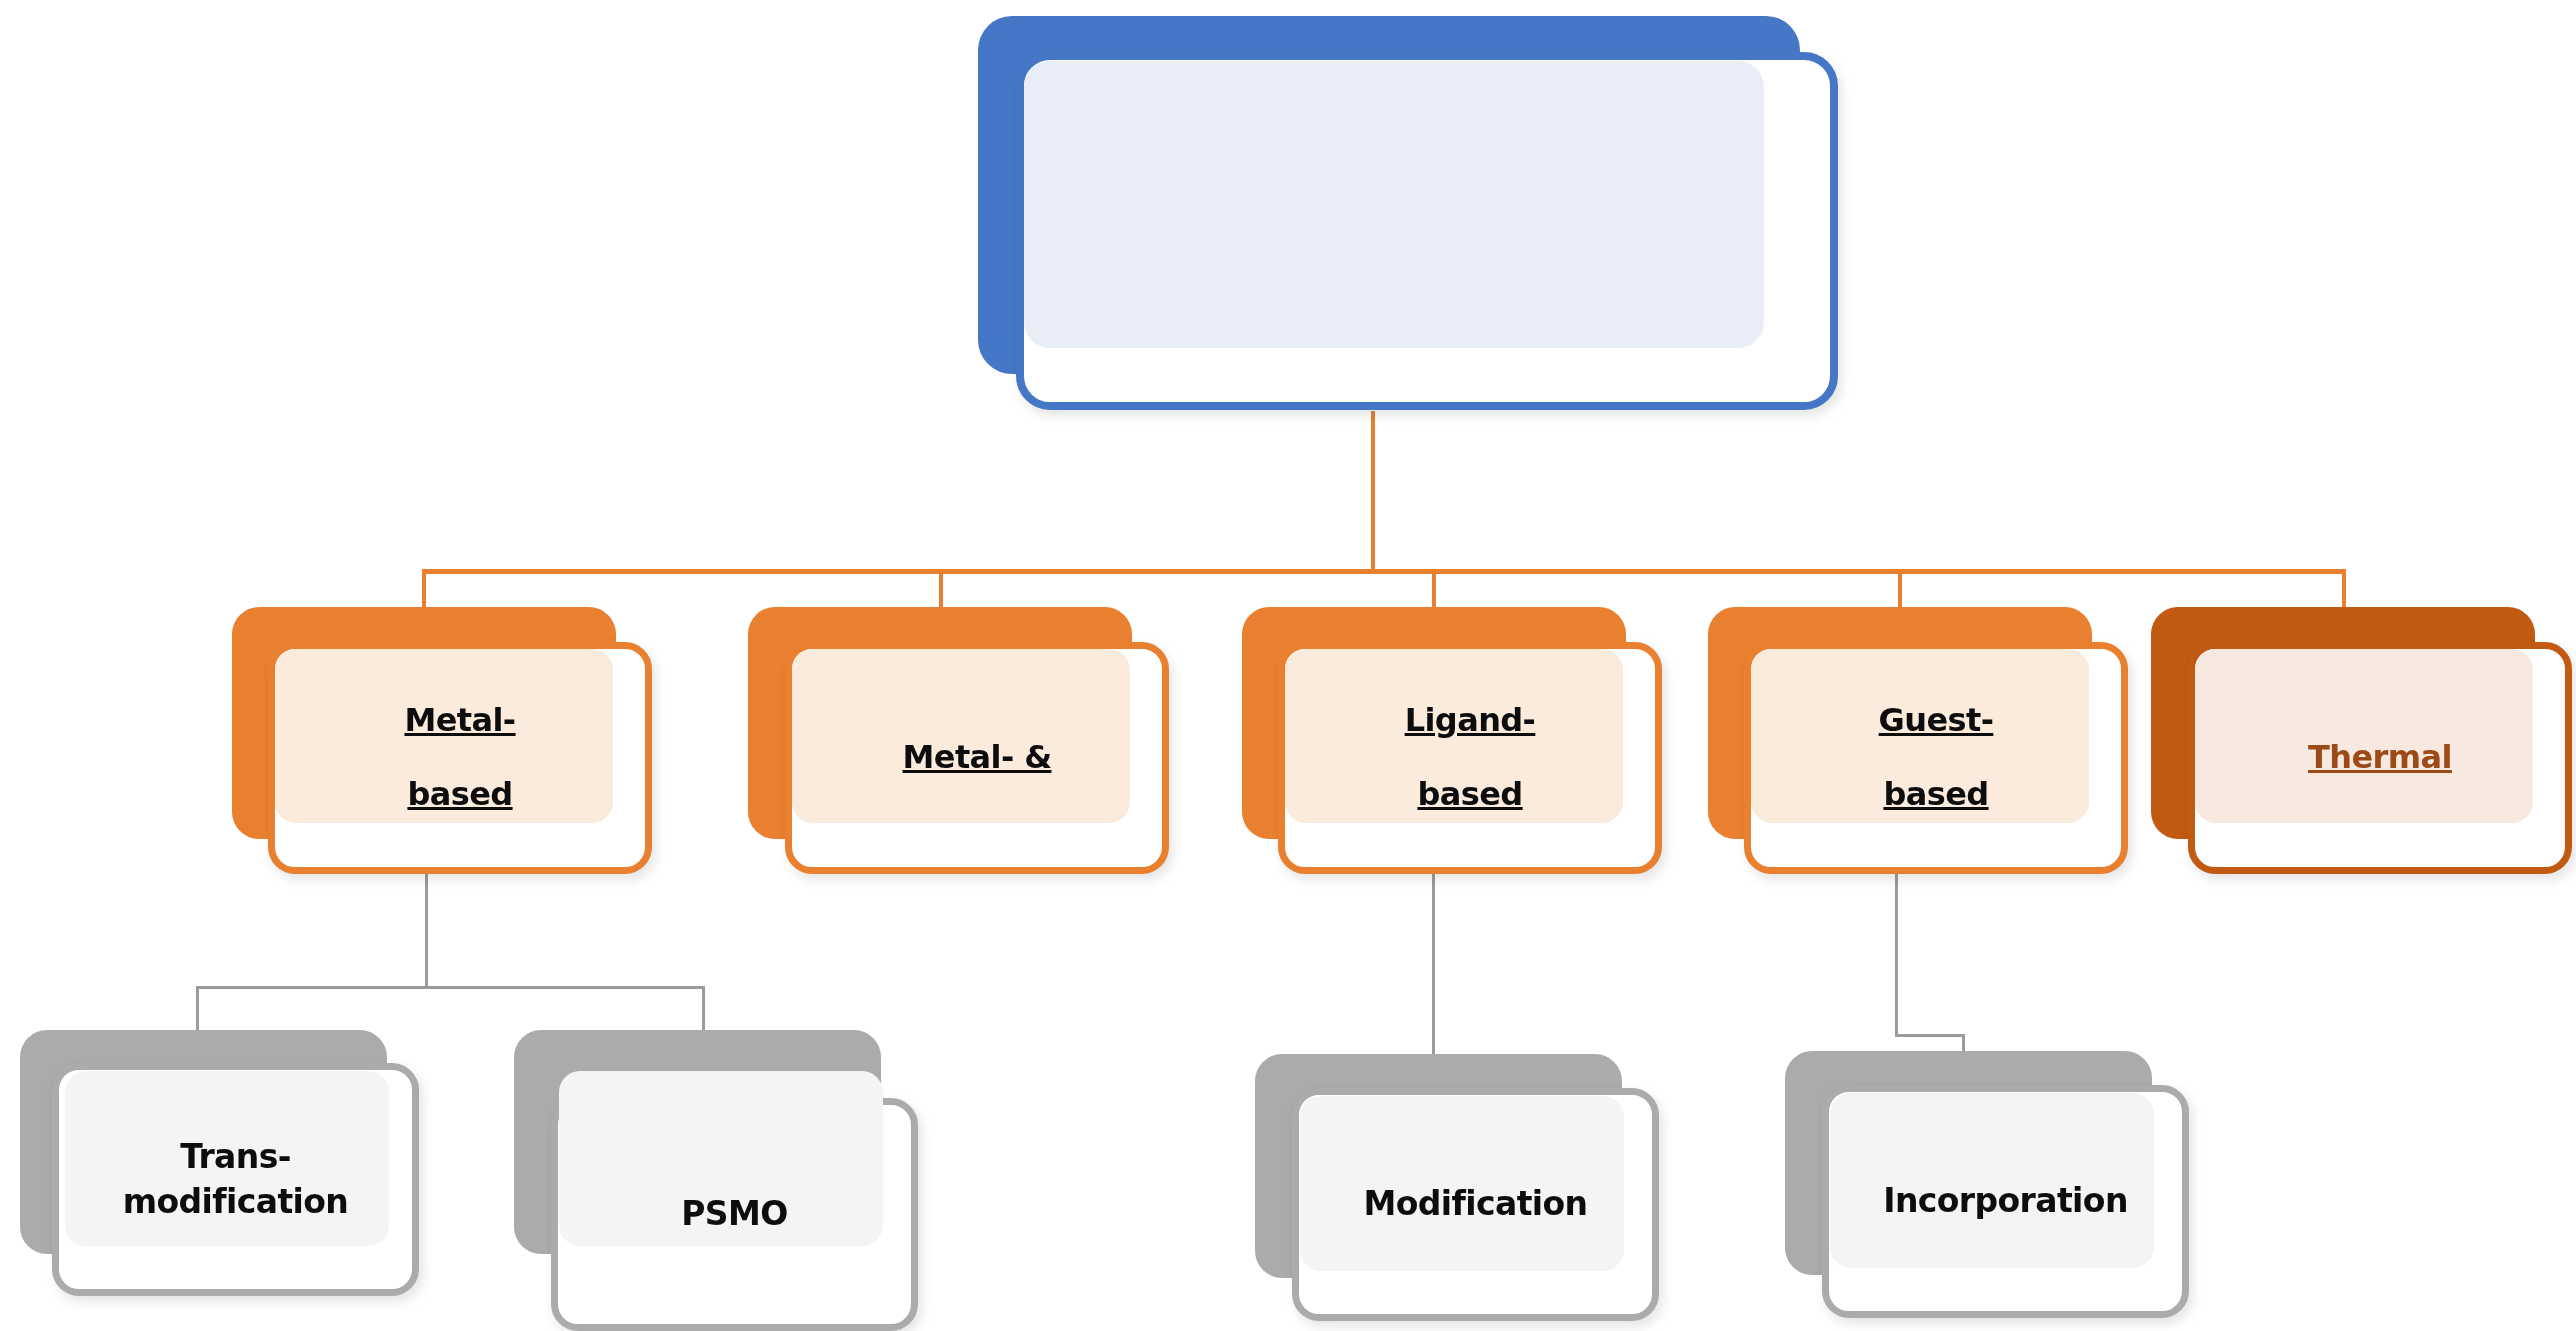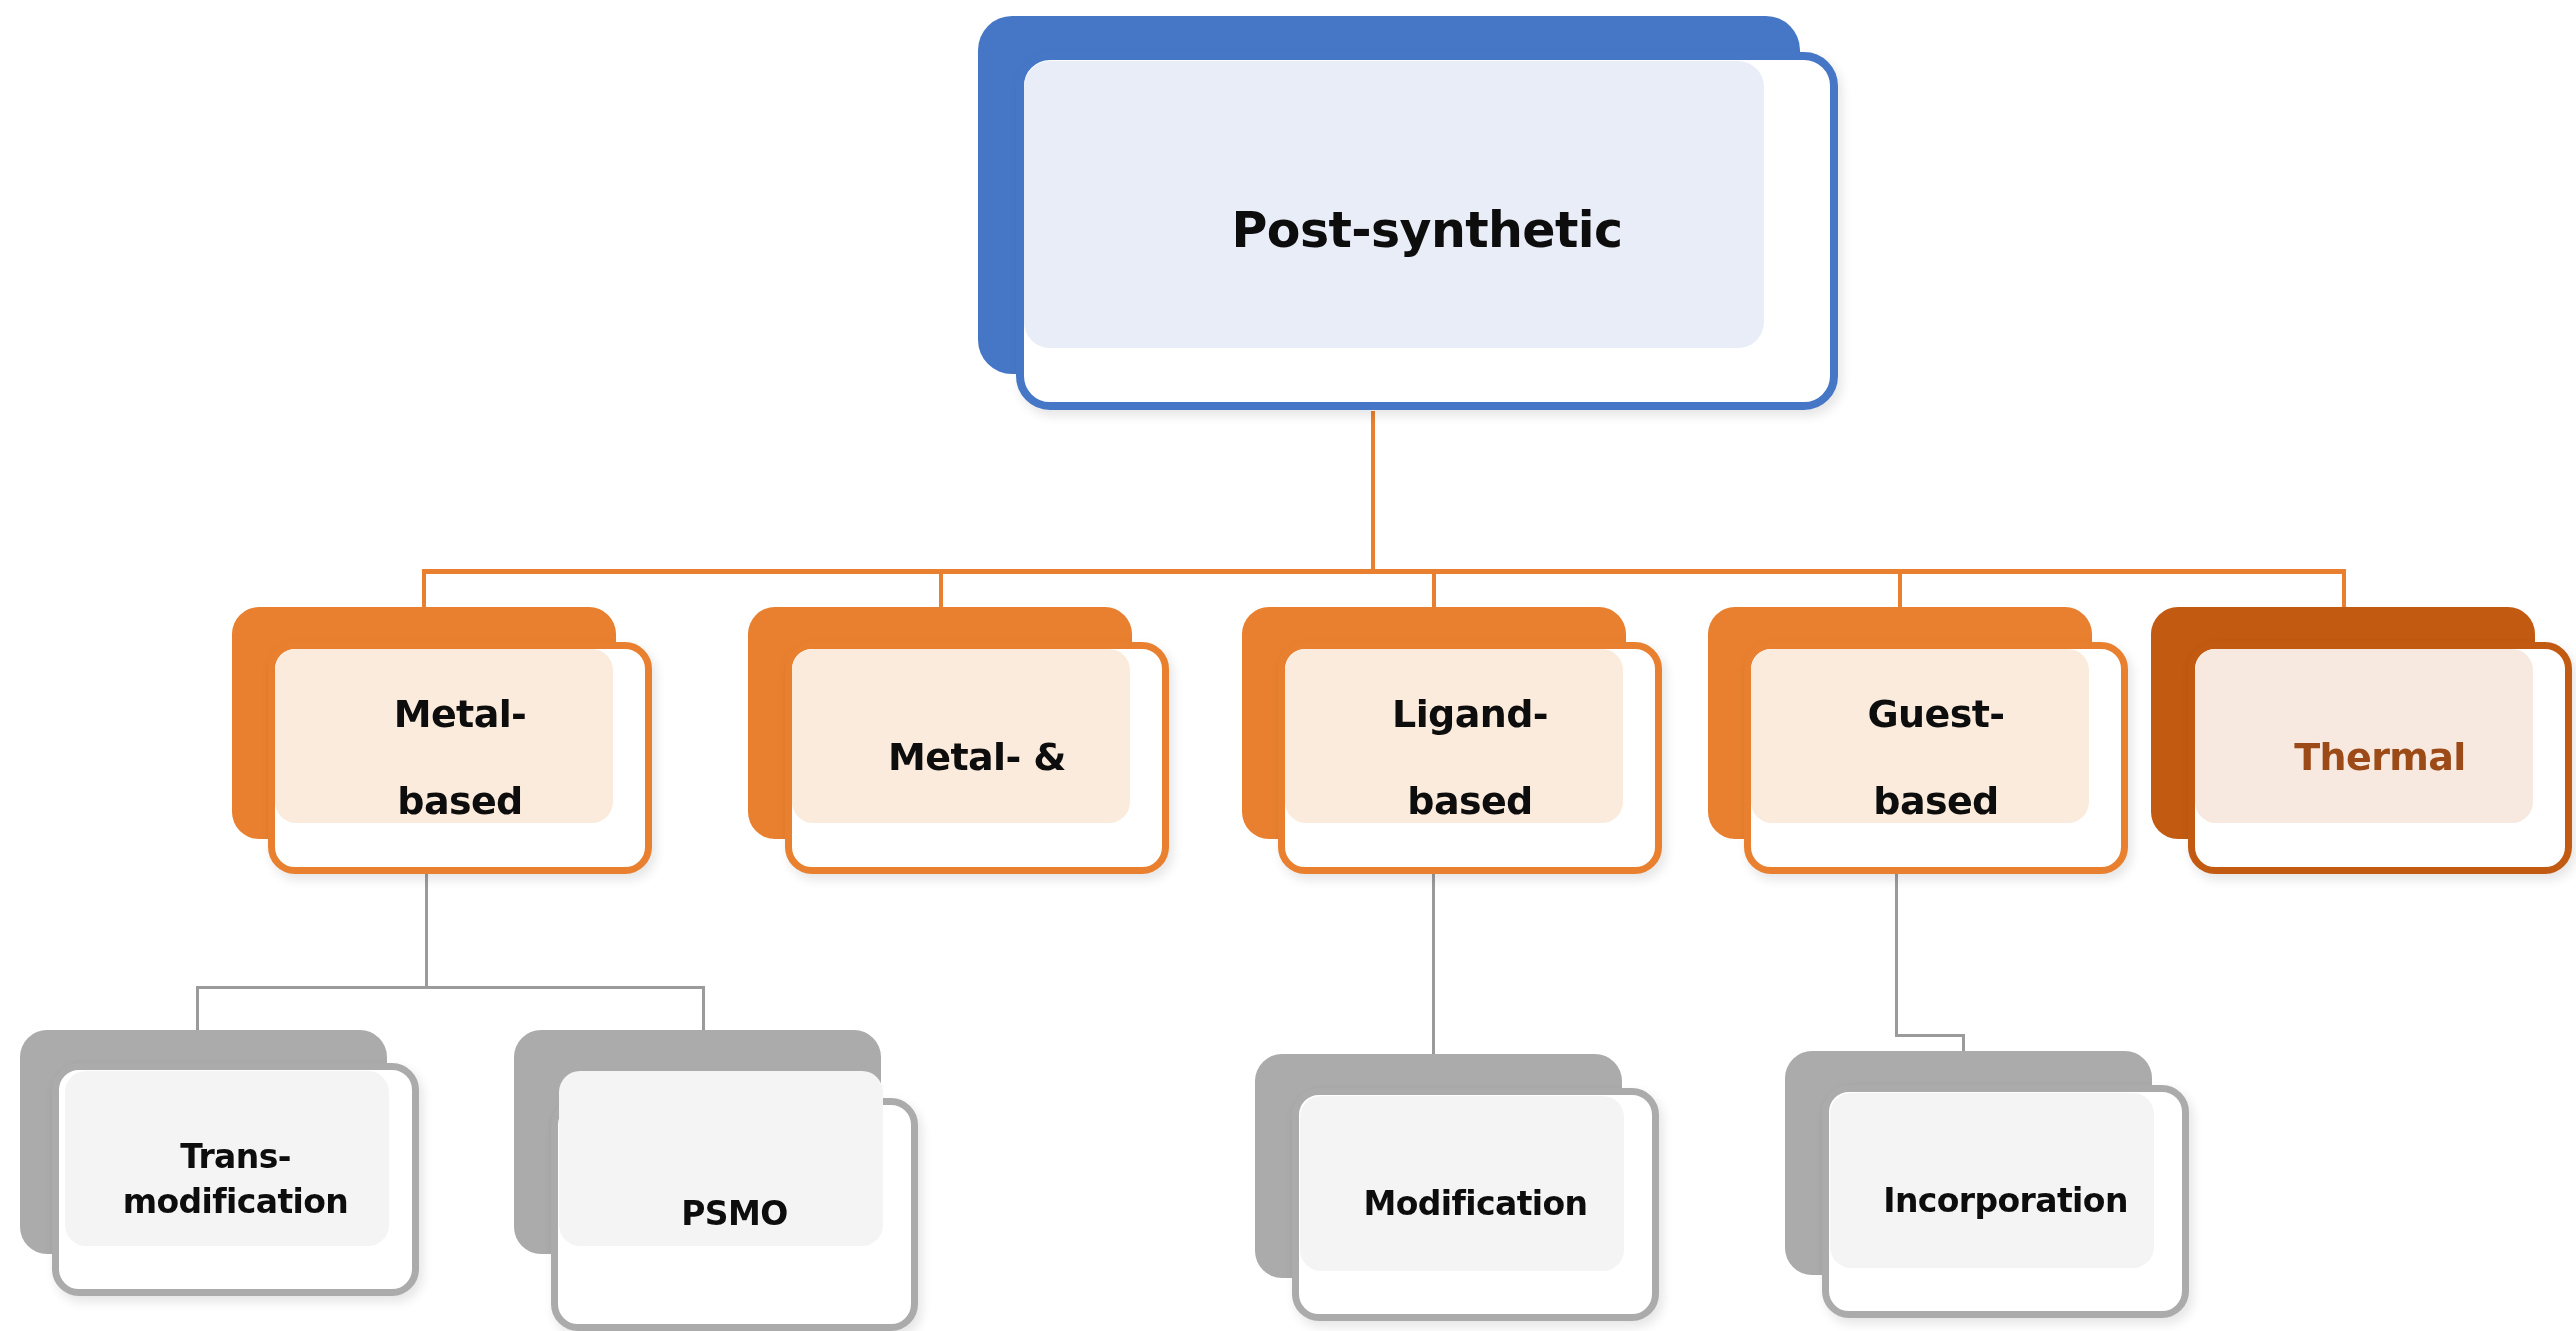--- a/index.html
+++ b/index.html
@@ -33,21 +33,21 @@
   #rootnode .front { left: 1016px; top: 52px;  width: 822px; height: 358px; border: 8.7px solid var(--blue, #4677C6); border-radius: 34px; }
   #rootnode .tint  { left: 1024px; top: 61px; width: 740px; height: 287px; background: var(--blue-tint, #E9EDF8); border-radius: 26px; }
   #rootnode .labelwrap { left: 1016px; top: 52px; width: 822px; height: 358px; }
   #rootnode .line { font-size: 49px; line-height: 1.85; letter-spacing: -0.6px; }
 
   
   .lv2 .back  { top: 607px; width: 384px; height: 232px; background: var(--orange, #E8802F); }
   .lv2 .front { top: 642px; width: 384px; height: 232px; border: 7.6px solid var(--orange, #E8802F); }
   .lv2 .tint  { top: 649px; width: 338px; height: 174px; background: var(--orange-tint, #FBEBDD); }
   .lv2 .labelwrap { top: 642px; width: 384px; height: 232px; }
-  .lv2 .line { font-size: 38px; line-height: 2.3; letter-spacing: -0.6px; }
+  .lv2 .line { font-size: 32px; line-height: 2.3; letter-spacing: -0.6px; text-decoration: underline; }
 
   #n1 .back{left:232px}  #n1 .front,#n1 .labelwrap{left:268px}  #n1 .tint{left:275px}
   #n2 .back{left:748px} #n2 .front,#n2 .labelwrap{left:785px} #n2 .tint{left:792px}
   #n3 .back{left:1242px} #n3 .front,#n3 .labelwrap{left:1278px} #n3 .tint{left:1285px}
   #n4 .back{left:1708px} #n4 .front,#n4 .labelwrap{left:1744px} #n4 .tint{left:1751px}
   #n5 .back{left:2151px; background: var(--dark-orange, #C25A11);}
   #n5 .front,#n5 .labelwrap{left:2188px}
   #n5 .front{border-color: var(--dark-orange, #C25A11);}
   #n5 .tint{left:2195px; background: var(--dark-orange-tint, #F7E9DF);}
   #n5 .line{color: var(--dark-orange-text, #9C4A18);}
@@ -106,21 +106,20 @@
   <div class="conn gray" id="g-b-v"></div>
   <div class="conn gray" id="g-c-v1"></div>
   <div class="conn gray" id="g-c-h"></div>
   <div class="conn gray" id="g-c-v2"></div>
 
   <div class="node" id="rootnode">
     <div class="back"></div>
     <div class="front"></div>
     <div class="tint"></div>
     <div class="labelwrap">
-      <div class="line">Post-synthetic</div>
     </div>
   </div>
 
   <div class="node lv2" id="n1">
     <div class="back"></div>
     <div class="front"></div>
     <div class="tint"></div>
     <div class="labelwrap">
       <div class="line">Metal-</div>
       <div class="line">based</div>

